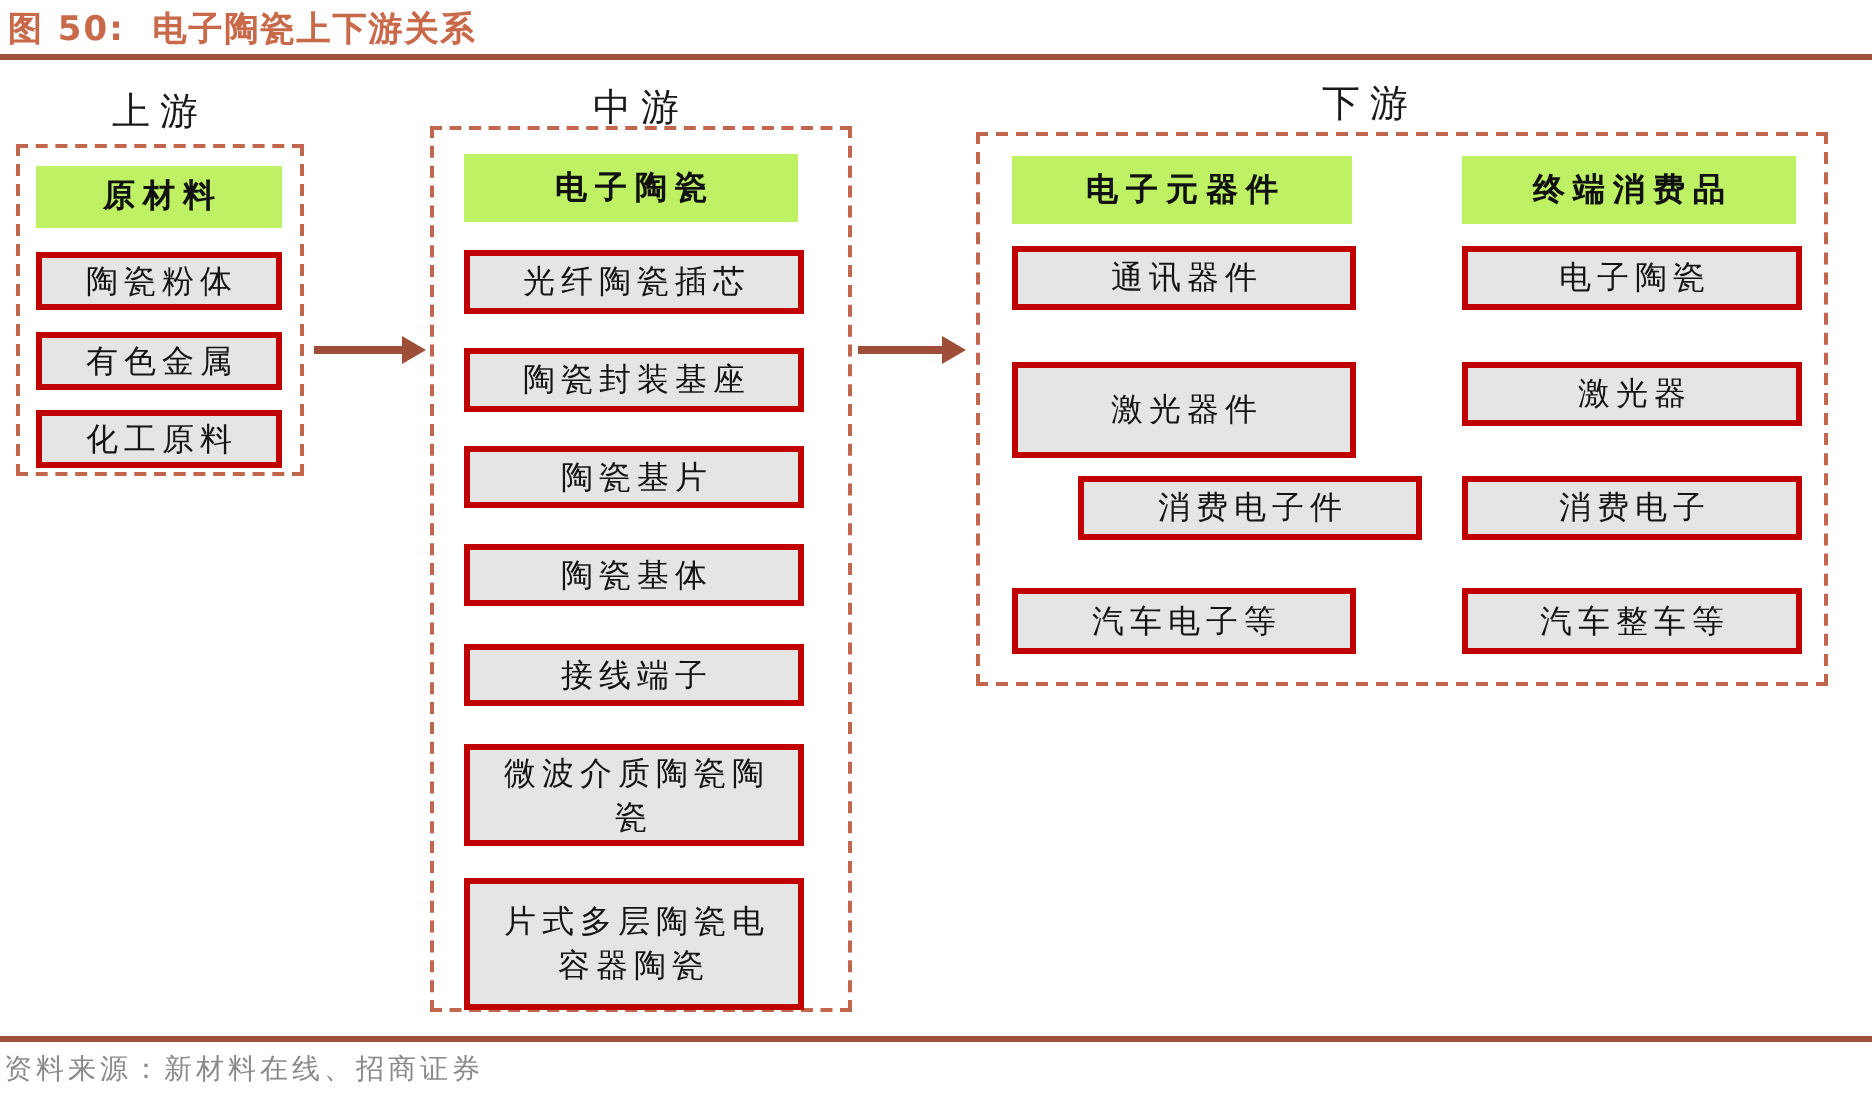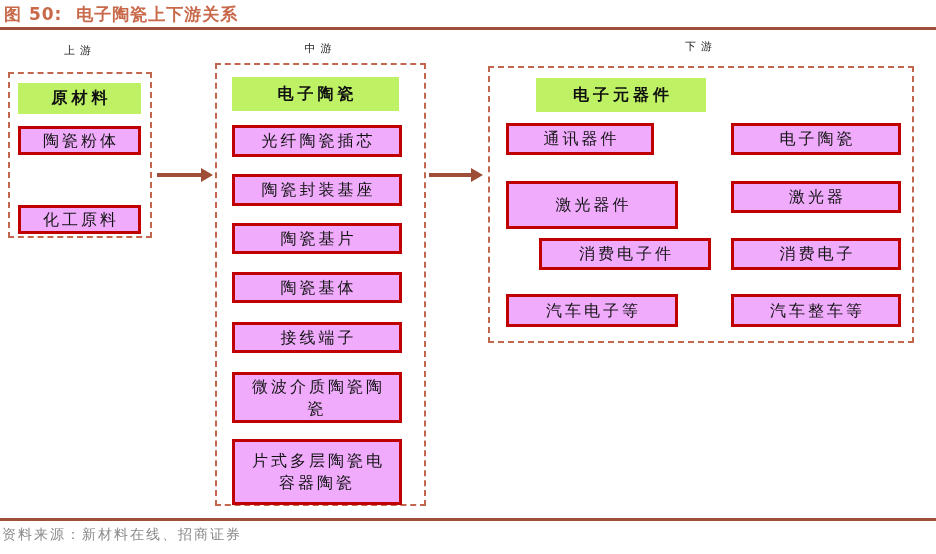--- a/index.html
+++ b/index.html
@@ -8,31 +8,31 @@
     font-family:"DejaVu Sans","Liberation Sans",sans-serif;color:#111;
   }
   .fig-title{
     position:absolute;left:4px;top:3px;font-size:17px;font-weight:bold;
     color:#c8694a;letter-spacing:1px;white-space:pre;
   }
   .rule{position:absolute;left:0;width:936px;height:3px;background:#a0503a;}
   .rule-top{top:27px;}
   .rule-bottom{top:518px;}
   .section-label{
-    position:absolute;font-size:11px;color:#1a1a1a;text-align:center;letter-spacing:5px;
+    position:absolute;font-size:19px;color:#1a1a1a;text-align:center;letter-spacing:5px;
   }
   .dashed-group{
     position:absolute;border:2px dashed #c2664d;background:transparent;box-sizing:border-box;
   }
   .hdr{
     position:absolute;background:#bef264;color:#111;display:flex;align-items:center;justify-content:center;
     font-size:16px;font-weight:600;letter-spacing:4px;text-indent:4px;box-sizing:border-box;
   }
   .red-box{
-    position:absolute;background:#f0abfc;border:3px solid #c00000;box-sizing:border-box;
+    position:absolute;background:#e5e5e5;border:3px solid #c00000;box-sizing:border-box;
     display:flex;align-items:center;justify-content:center;text-align:center;
     font-size:16px;letter-spacing:3px;text-indent:3px;line-height:1.35;color:#141414;
     padding:0 10px;
   }
   .arrow{position:absolute;height:4px;background:#9e4e36;}
   .arrow::after{
     content:"";position:absolute;right:-11px;top:-5px;width:0;height:0;
     border-left:12px solid #9e4e36;border-top:7px solid transparent;border-bottom:7px solid transparent;
   }
   .source-note{
@@ -44,46 +44,48 @@
 
 <div class="canvas">
 
   <div class="fig-title">图 50:  电子陶瓷上下游关系</div>
   <div class="rule rule-top"></div>
 
   <div class="section-label" style="left:8px;top:43px;width:144px;">上游</div>
   <div class="dashed-group" style="left:8px;top:72px;width:144px;height:166px;"></div>
   <div class="hdr" style="left:18px;top:83px;width:123px;height:31px;">原材料</div>
   <div class="red-box" style="left:18px;top:126px;width:123px;height:29px;">陶瓷粉体</div>
+  <div class="red-box" style="left:18px;top:166px;width:123px;height:29px;">有色金属</div>
   <div class="red-box" style="left:18px;top:205px;width:123px;height:29px;">化工原料</div>
 
   <div class="arrow" style="left:157px;top:173px;width:45px;"></div>
 
   <div class="section-label" style="left:215px;top:41px;width:211px;">中游</div>
   <div class="dashed-group" style="left:215px;top:63px;width:211px;height:443px;"></div>
   <div class="hdr" style="left:232px;top:77px;width:167px;height:34px;">电子陶瓷</div>
   <div class="red-box" style="left:232px;top:125px;width:170px;height:32px;">光纤陶瓷插芯</div>
   <div class="red-box" style="left:232px;top:223px;width:170px;height:31px;">陶瓷基片</div>
   <div class="red-box" style="left:232px;top:174px;width:170px;height:32px;">陶瓷封装基座</div>
   <div class="red-box" style="left:232px;top:272px;width:170px;height:31px;">陶瓷基体</div>
   <div class="red-box" style="left:232px;top:322px;width:170px;height:31px;">接线端子</div>
   <div class="red-box" style="left:232px;top:372px;width:170px;height:51px;">微波介质陶瓷陶瓷</div>
   <div class="red-box" style="left:232px;top:439px;width:170px;height:66px;">片式多层陶瓷电容器陶瓷</div>
 
   <div class="arrow" style="left:429px;top:173px;width:43px;"></div>
 
-  <div class="section-label" style="left:488px;top:39px;width:426px;">下游</div>
+  <div class="section-label" style="left:472px;top:39px;width:426px;">下游</div>
   <div class="dashed-group" style="left:488px;top:66px;width:426px;height:277px;"></div>
 
-  <div class="hdr" style="left:506px;top:78px;width:170px;height:34px;margin-left:30px;">电子元器件</div>
-  <div class="red-box" style="left:506px;top:123px;width:148px;height:32px;">通讯器件</div>
+  <div class="hdr" style="left:506px;top:78px;width:170px;height:34px;">电子元器件</div>
+  <div class="red-box" style="left:506px;top:123px;width:172px;height:32px;">通讯器件</div>
   <div class="red-box" style="left:506px;top:181px;width:172px;height:48px;">激光器件</div>
   <div class="red-box" style="left:506px;top:238px;width:172px;height:32px;margin-left:33px;">消费电子件</div>
   <div class="red-box" style="left:506px;top:294px;width:172px;height:33px;">汽车电子等</div>
 
+  <div class="hdr" style="left:731px;top:78px;width:167px;height:34px;">终端消费品</div>
   <div class="red-box" style="left:731px;top:123px;width:170px;height:32px;">电子陶瓷</div>
   <div class="red-box" style="left:731px;top:181px;width:170px;height:32px;">激光器</div>
   <div class="red-box" style="left:731px;top:294px;width:170px;height:33px;">汽车整车等</div>
   <div class="red-box" style="left:731px;top:238px;width:170px;height:32px;">消费电子</div>
 
   <div class="rule rule-bottom"></div>
   <div class="source-note">资料来源：新材料在线、招商证券</div>
 
 </div>
 

